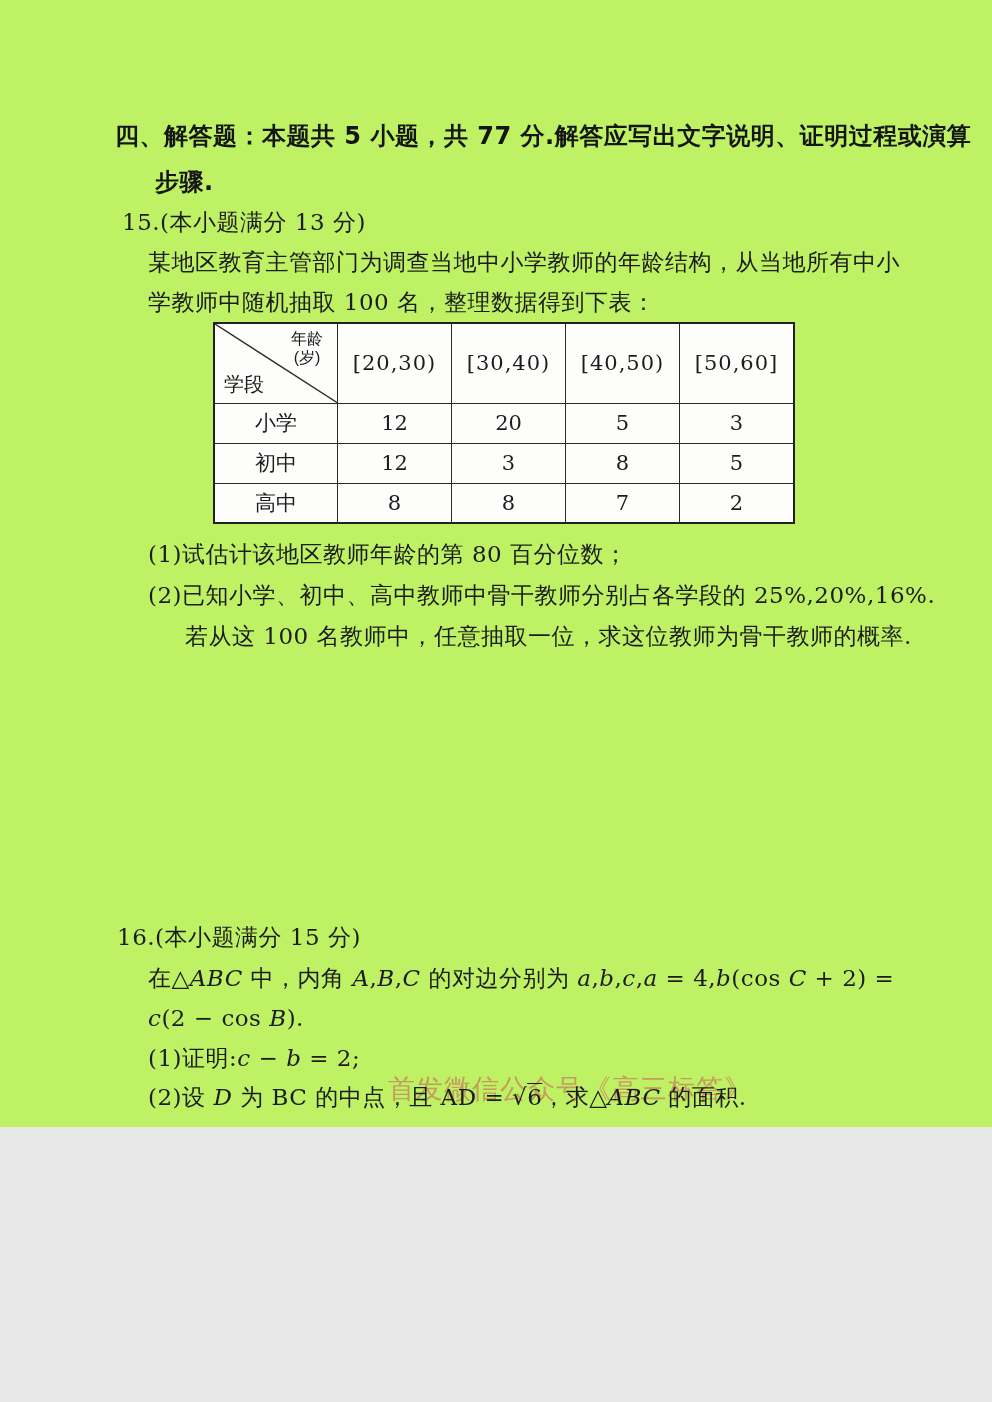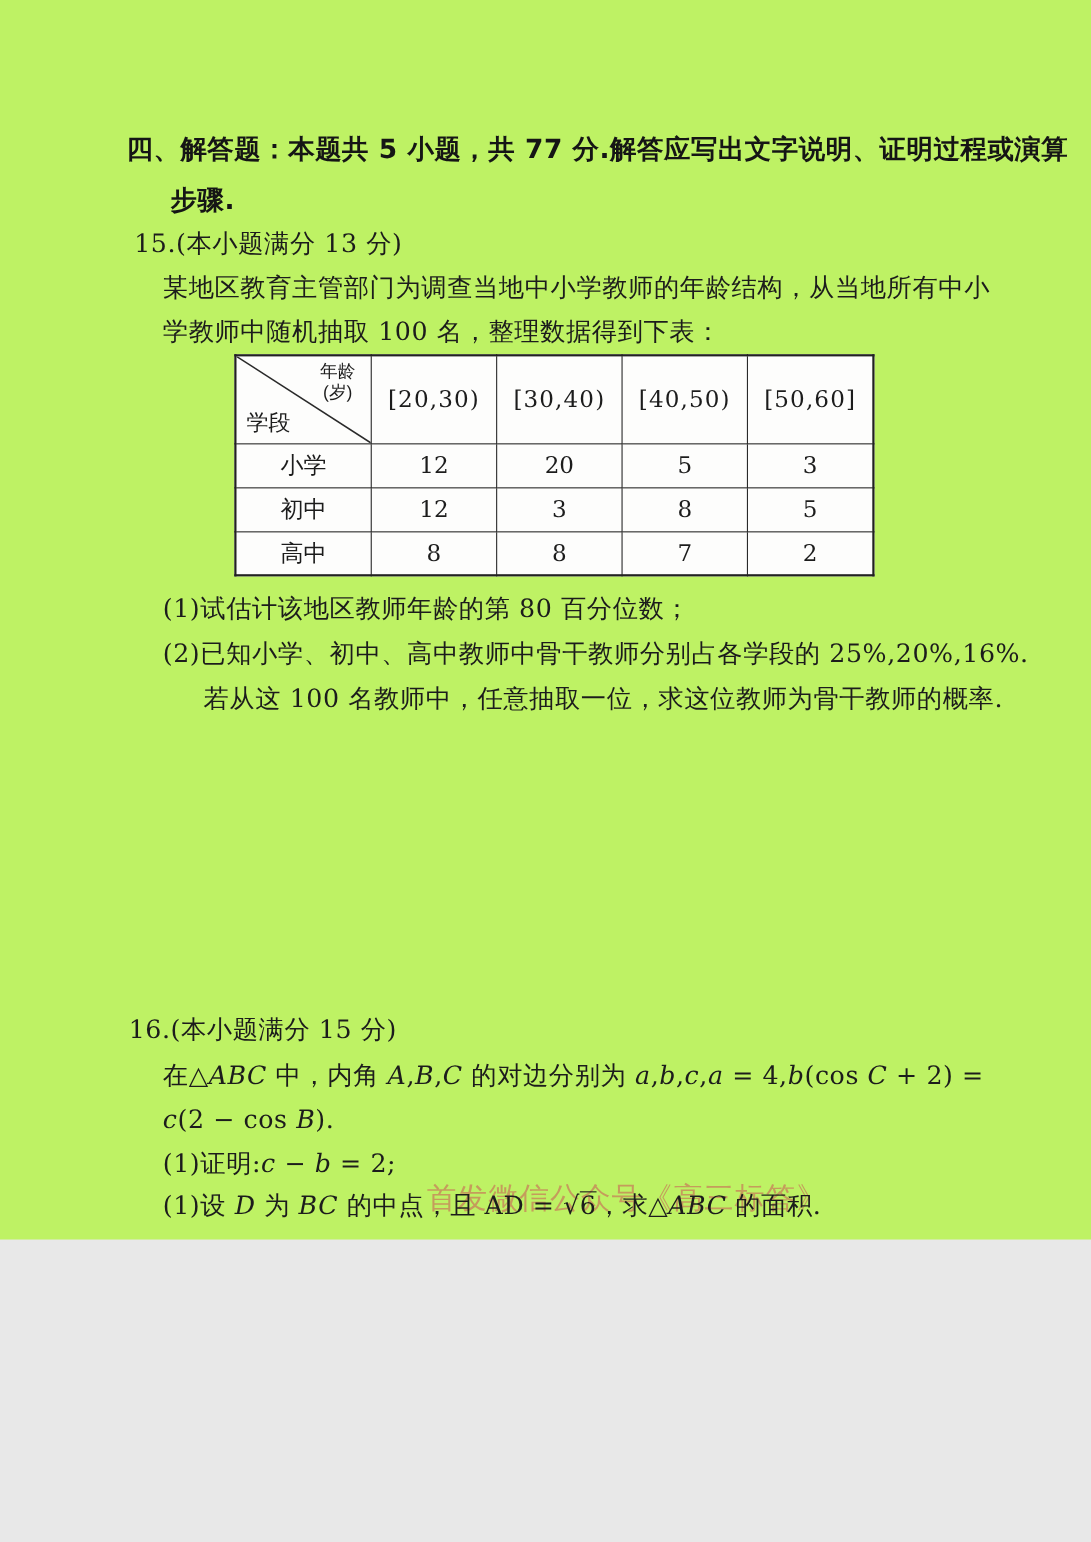--- a/index.html
+++ b/index.html
@@ -130,17 +130,17 @@
   <div class="abs body-line" style="left:148px; top:540px;">(1)试估计该地区教师年龄的第 80 百分位数；</div>
   <div class="abs body-line" style="left:148px; top:581px;">(2)已知小学、初中、高中教师中骨干教师分别占各学段的 25%,20%,16%.</div>
   <div class="abs body-line" style="left:185px; top:622px;">若从这 100 名教师中，任意抽取一位，求这位教师为骨干教师的概率.</div>
 
   <div class="watermark">首发微信公众号《高三标答》</div>
 
   <div class="abs num-line over" style="left:117px; top:923px;">16.(本小题满分 15 分)</div>
   <div class="abs body-line over" style="left:148px; top:964px;"><span>在△</span><span style="font-style: italic;">ABC</span><span> 中，内角 </span><span style="font-style: italic;">A</span><span>,</span><span style="font-style: italic;">B</span><span>,</span><span style="font-style: italic;">C</span><span> 的对边分别为 </span><span style="font-style: italic;">a</span><span>,</span><span style="font-style: italic;">b</span><span>,</span><span style="font-style: italic;">c</span><span>,</span><span style="font-style: italic;">a</span><span> = 4,</span><span style="font-style: italic;">b</span><span>(cos </span><span style="font-style: italic;">C</span><span> + 2) = </span></div>
   <div class="abs body-line over" style="left:148px; top:1004px;text-align:right;"><span style="font-style: italic;">c</span><span>(2 − cos </span><span style="font-style: italic;">B</span><span>).</span></div>
   <div class="abs body-line over" style="left:148px; top:1044px;"><span>(1)证明:</span><span style="font-style: italic;">c</span><span> − </span><span style="font-style: italic;">b</span><span> = 2;</span></div>
-  <div class="abs body-line over" style="left:148px; top:1083px;"><span>(1)设 </span><span style="font-style: italic;">D</span><span> 为 </span><span style="font-style: italic;">BC</span><span> 的中点，且 </span><span style="">AD</span><span> = </span><span>√</span><span class="radicand">6</span><span>，求△</span><span style="font-style: italic;">ABC</span><span> 的面积.</span></div>
+  <div class="abs body-line over" style="left:148px; top:1083px;"><span>(2)设 </span><span style="font-style: italic;">D</span><span> 为 </span><span style="">BC</span><span> 的中点，且 </span><span style="">AD</span><span> = </span><span>√</span><span class="radicand">6</span><span>，求△</span><span style="font-style: italic;">ABC</span><span> 的面积.</span></div>
 
   <div class="footer">数学试题 第 4 页(共 6 页)</div>
 
 </div>
 
 </body></html>

